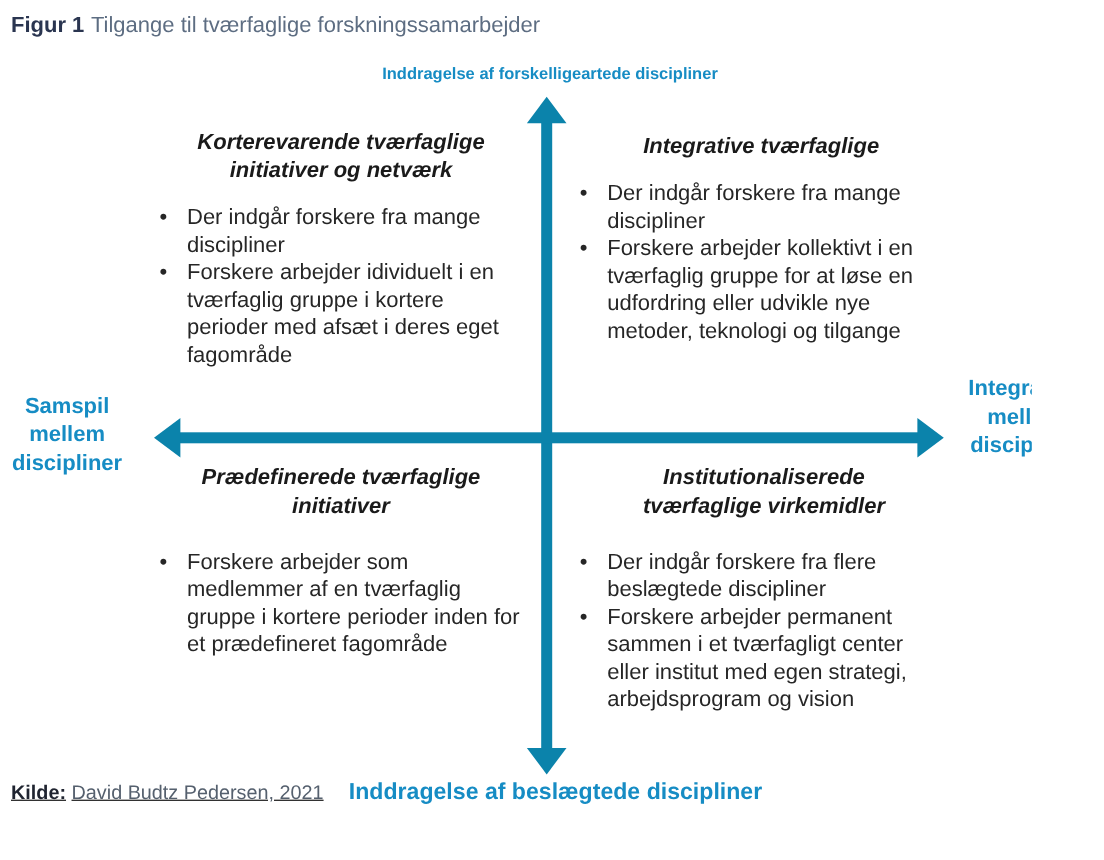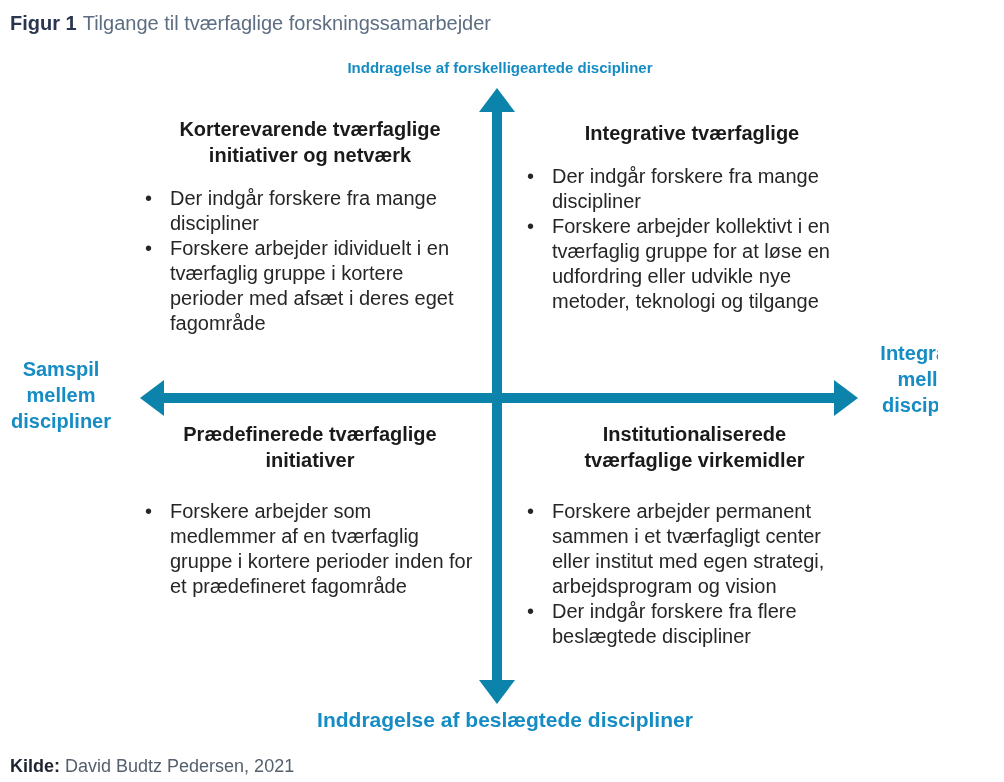--- a/index.html
+++ b/index.html
@@ -24,31 +24,31 @@
   .axis-right  { left:860px; top:340px; width:144px; font-size:20px; line-height:26px; }
 
   
   .quadrant { position:absolute; }
   .q-tl { left:145px; top:116px; width:330px; }
   .q-tr { left:527px; top:120px; width:330px; }
   .q-bl { left:145px; top:421px; width:330px; }
   .q-br { left:527px; top:421px; width:335px; }
 
   .q-title { margin:0; font-size:20px; line-height:26px; font-weight:bold;
-             color:#1a1a1a; text-align:center; }
+             color:#1a1a1a; text-align:center;font-style:italic; }
   .bullets { list-style:none; margin:18px 0 0 0; padding:0;
              font-size:20px; line-height:25px; color:#262626; }
   .q-bl .bullets, .q-br .bullets { margin-top:26px; }
   .bullet { display:flex; }
   .dot { flex:0 0 25px; }
   .dot::before { content:"\2022"; }
   .bt { flex:1 1 auto; }
 
   
-  .source { position:absolute; left:10px; top:755px; font-size:18px; line-height:22px; }
+  .source { position:absolute; left:10px; top:709px; font-size:18px; line-height:22px;text-decoration:underline; }
   .source .slabel { font-weight:bold; color:#1f2430; }
   .source .stext  { color:#55606e; margin-left:5px; }
 </style>
 </head>
 <body>
 
 <div class="canvas">
 
   <div class="figure-title">
     <span class="flabel">Figur 1</span><span class="ftext">Tilgange til tværfaglige forskningssamarbejder</span>
@@ -126,25 +126,25 @@
   </section>
 
   <section class="quadrant q-br">
     <h2 class="q-title">
       <div>Institutionaliserede</div>
       <div>tværfaglige virkemidler</div>
     </h2>
     <ul class="bullets">
       <li class="bullet">
         <span class="dot"></span>
-        <span class="bt">Forskere arbejder permanent sammen i et tværfagligt center eller institut med egen strategi, arbejdsprogram og vision</span>
+        <span class="bt">Der indgår forskere fra flere beslægtede discipliner</span>
       </li>
       <li class="bullet">
         <span class="dot"></span>
-        <span class="bt">Der indgår forskere fra flere beslægtede discipliner</span>
+        <span class="bt">Forskere arbejder permanent sammen i et tværfagligt center eller institut med egen strategi, arbejdsprogram og vision</span>
       </li>
     </ul>
   </section>
 
   <div class="source">
     <span class="slabel">Kilde:</span><span class="stext">David Budtz Pedersen, 2021</span>
   </div>
 
 </div>
 

